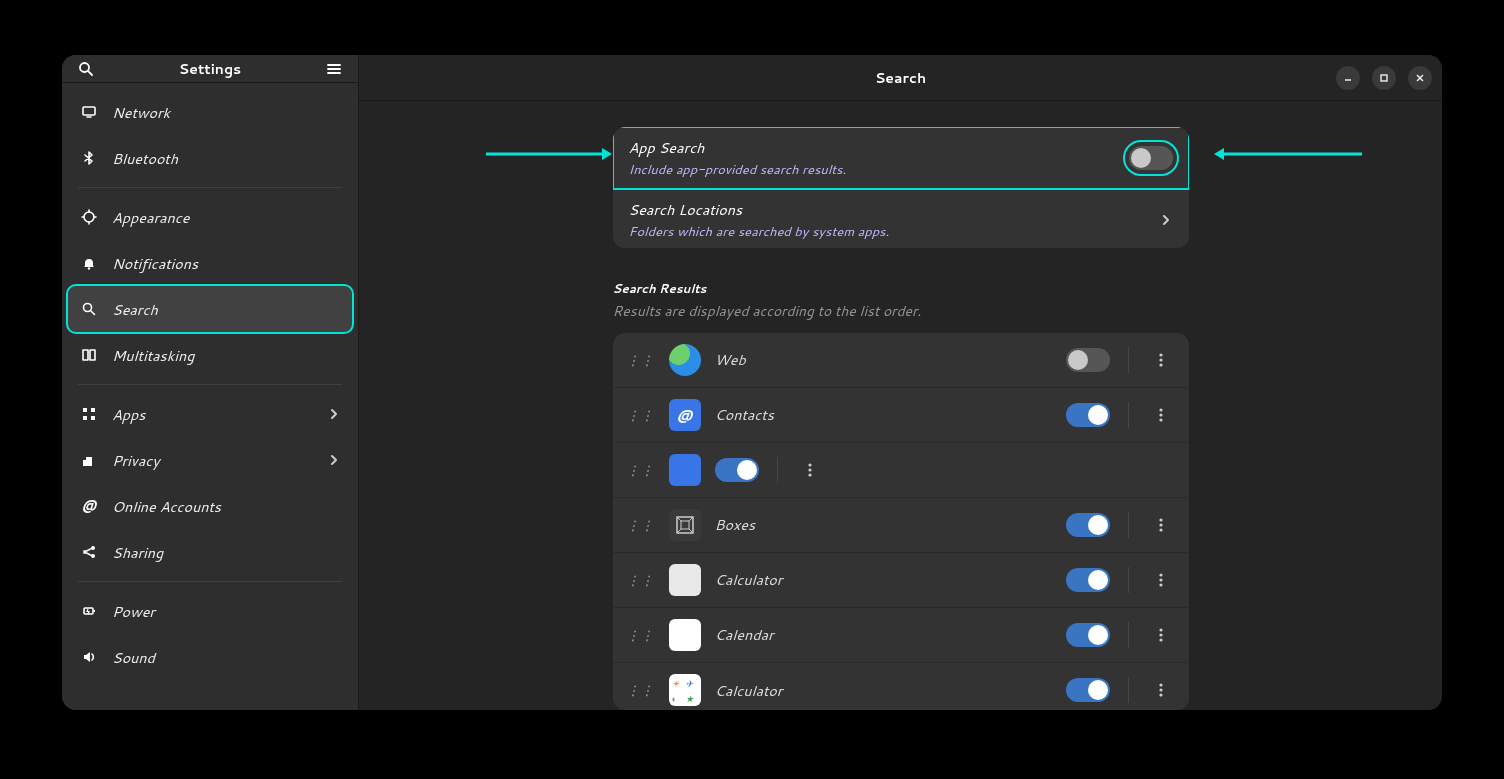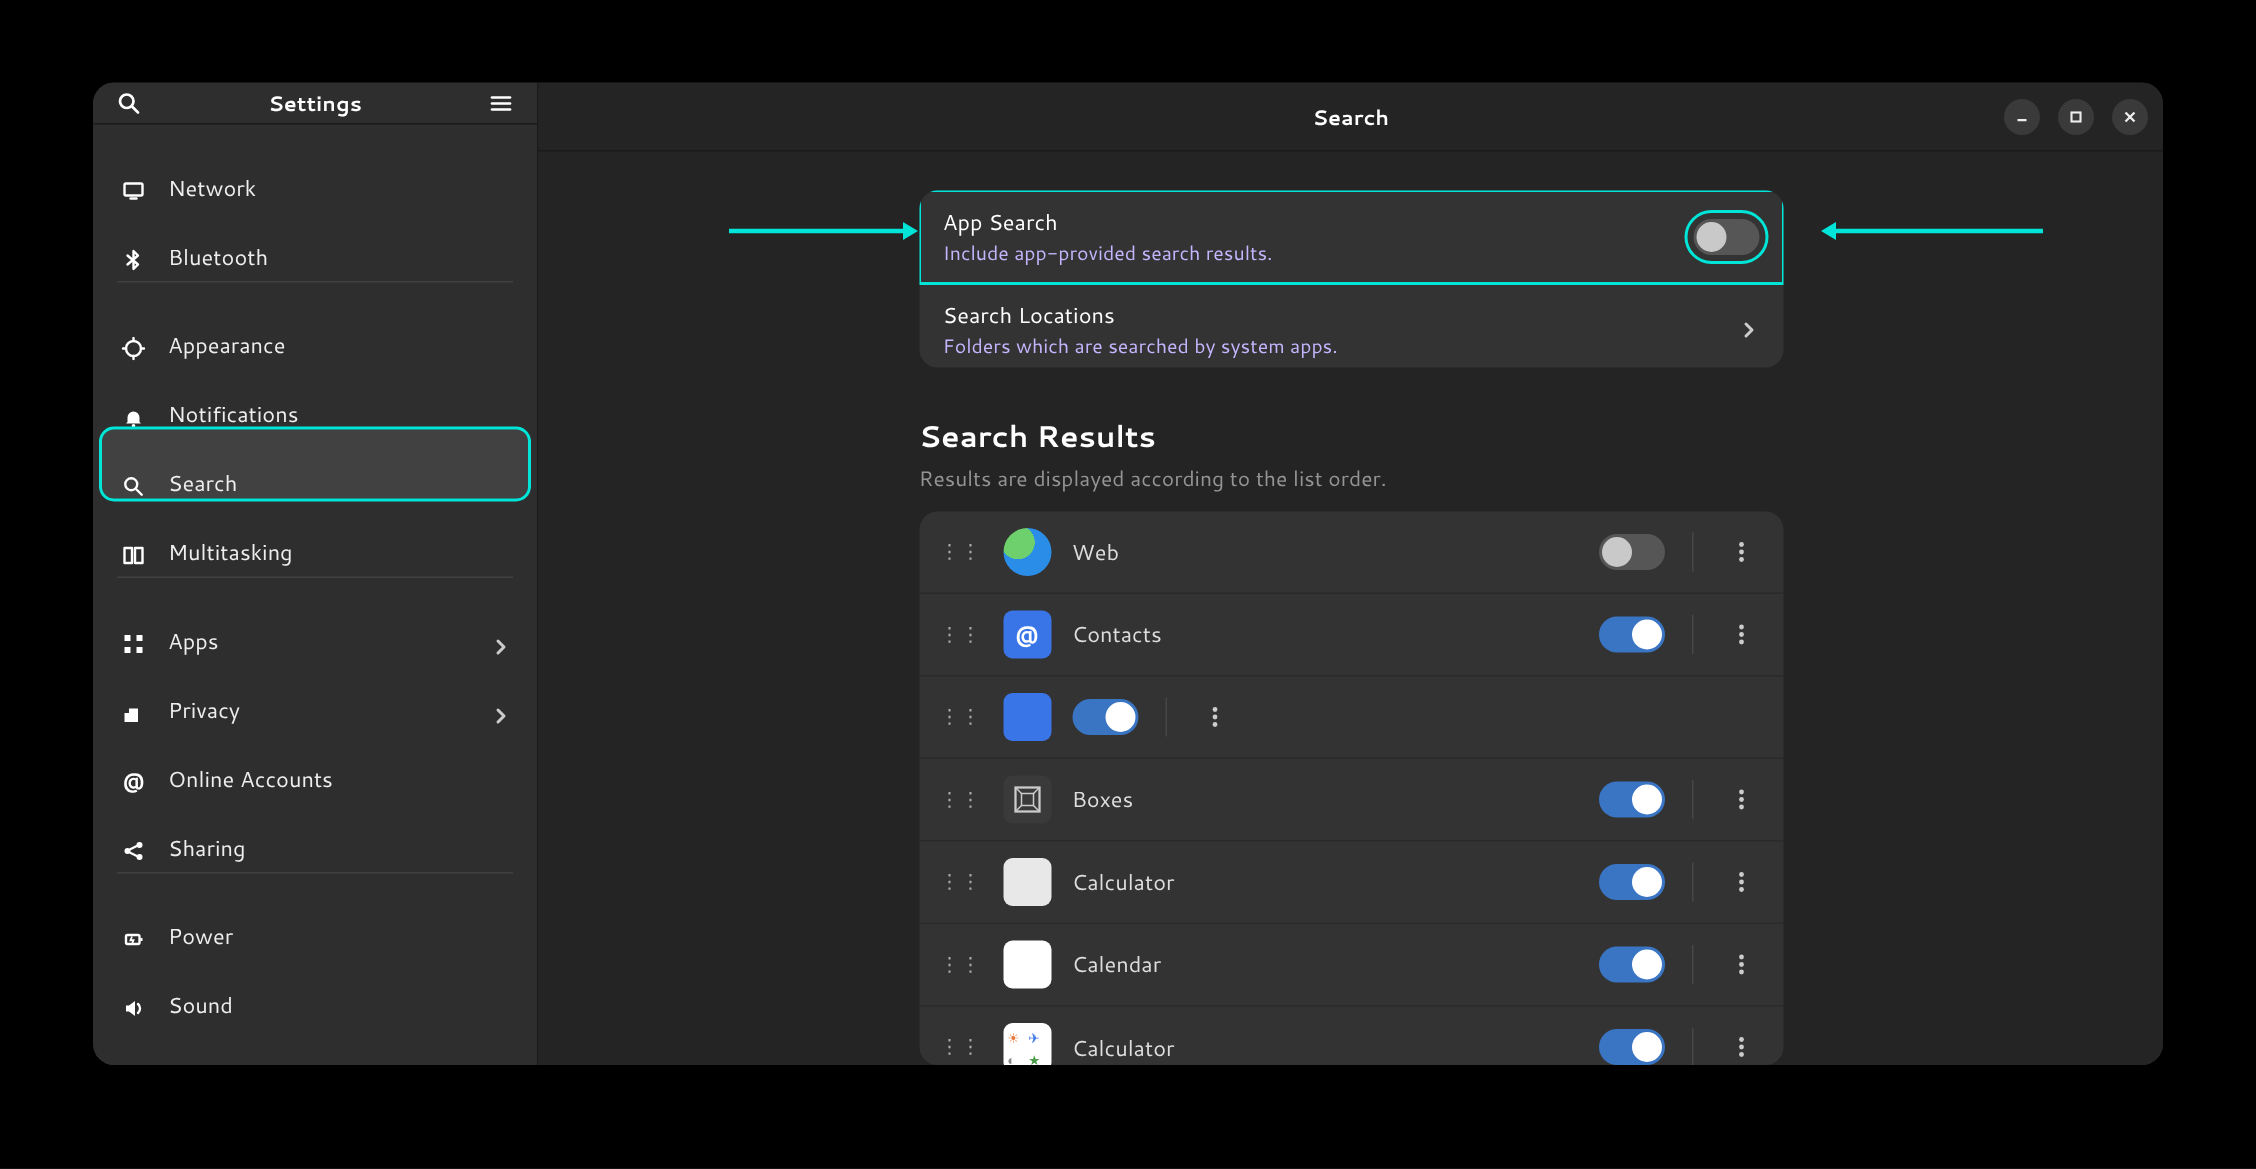--- a/index.html
+++ b/index.html
@@ -55,28 +55,29 @@
     border-radius: 6px;
     cursor: pointer;
   }
   .sidebar-list {
     flex: 1;
     overflow-y: auto;
     padding: 6px 6px;
   }
   .sidebar-item {
     display: flex;
-    align-items: flex-end;
+    align-items: center;
     height: 46px;
     padding: 0 12px;
     border-radius: 8px;
     cursor: pointer;
     font-size: 14.5px;
     color: #eee;
     gap: 14px;
+    font-style: italic;
   }
   .sidebar-item.active {
     background: #414141;
   }
   .sidebar-item .si-icon {
     width: 18px;
     display: flex;
     justify-content: center;
     color: #fff;
   }
@@ -130,20 +131,21 @@
     font-size: 11px;
     color: #eee;
   }
   .content {
     flex: 1;
     overflow-y: auto;
     padding-top: 26px;
     display: flex;
     flex-direction: column;
     align-items: center;
+    font-style: italic;
   }
   .card-group {
     width: 576px;
     background: #333333;
     border-radius: 12px;
     overflow: hidden;
   }
   .card-row {
     display: flex;
     align-items: center;
@@ -189,21 +191,21 @@
     left: 22px;
     background: #fff;
   }
   .section-hdr {
     width: 576px;
     margin-top: 32px;
     margin-bottom: 12px;
   }
   .section-hdr .st {
     font-weight: 700;
-    font-size: 20px;
+    font-size: 12px;
     color: #fff;
   }
   .section-hdr .ss {
     font-size: 14px;
     color: #949494;
     margin-top: 4px;
   }
   .result-list {
     width: 576px;
     background: #333333;

